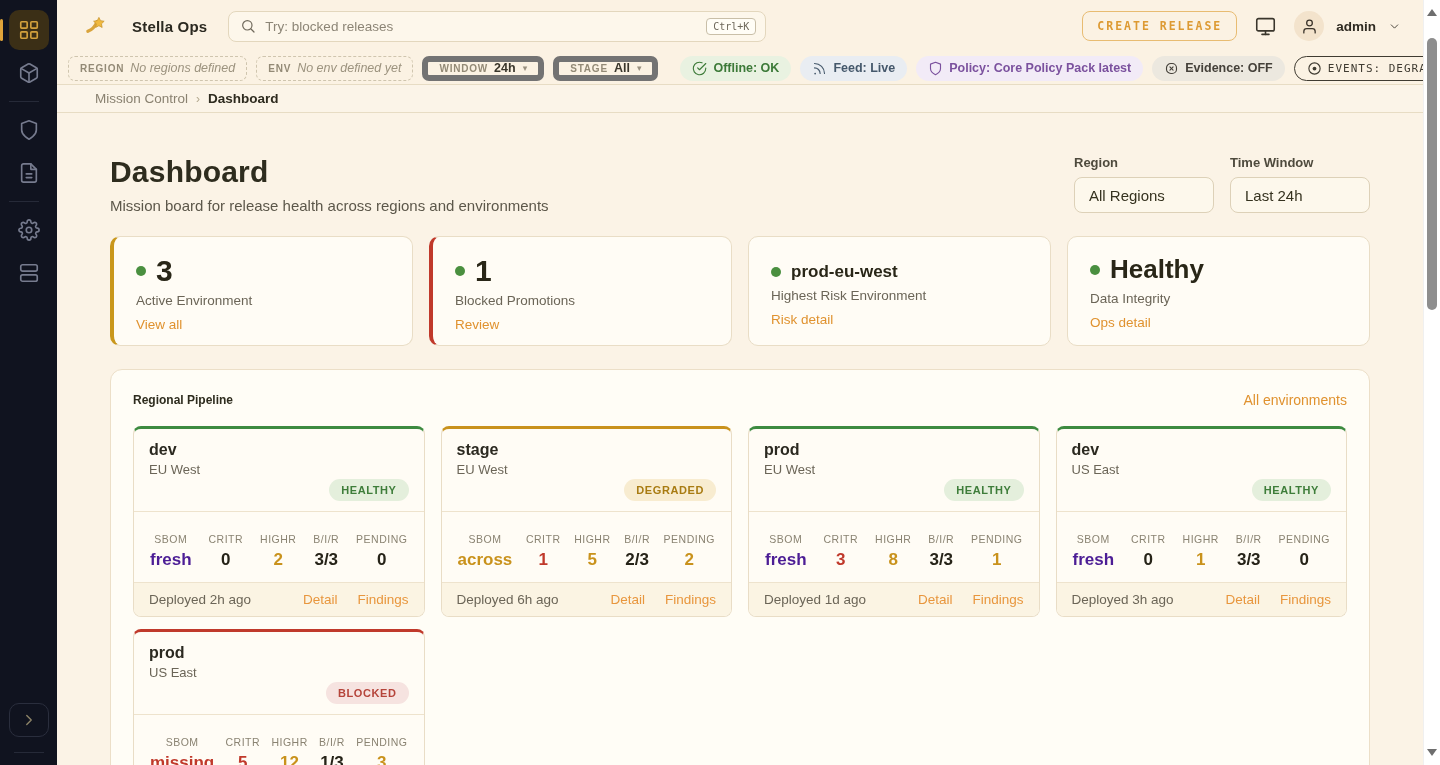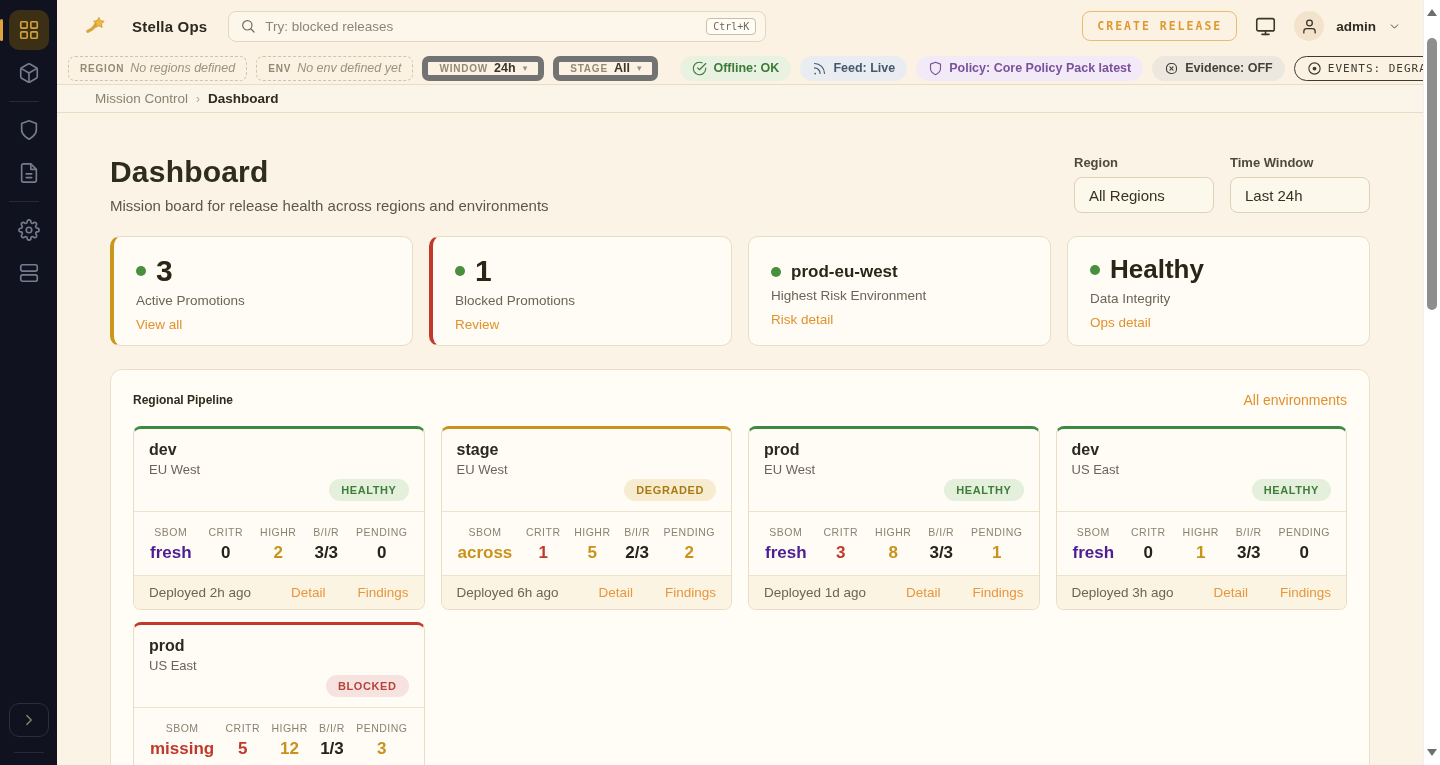--- a/index.html
+++ b/index.html
@@ -162,30 +162,30 @@
   .pipe-env { font-size:16px; font-weight:bold; color:#2b2920; }
   .pipe-region { font-size:13px; color:#6b6557; margin-top:3px; }
   .badge {
     margin-left:auto; font-size:11px; font-weight:bold; letter-spacing:.6px;
     border-radius:999px; padding:5px 12px; margin-top:2px;
   }
   .badge.tone-green { background:#e4efdc; color:#3e7d3a; }
   .badge.tone-amber { background:#f8ecd0; color:#a87b12; }
   .badge.tone-red   { background:#f6e3e0; color:#b5443a; }
   .pipe-metrics {
-    display:flex; justify-content:space-between; padding:14px 16px 12px;
+    display:flex; justify-content:space-between; padding:21px 16px 12px;
     border-top:1px solid #eee3cd; border-bottom:1px solid #eee3cd;
   }
   .metric { display:flex; flex-direction:column; align-items:center; gap:5px; }
   .m-label { font-size:10.5px; letter-spacing:.5px; color:#8a8372; }
   .m-value { font-size:17px; font-weight:bold; }
   .t-green { color:#4c1d95; } .t-amber { color:#c9921c; } .t-red { color:#c0392b; } .t-dark { color:#262318; }
   .pipe-foot { display:flex; align-items:center; padding:9px 15px; background:#fbf4e3; }
   .deployed { font-size:13.5px; color:#6b6557; }
-  .foot-links { margin-left:auto; display:flex; gap:32px;justify-content:center; }
+  .foot-links { margin-left:auto; display:flex; gap:20px;justify-content:center; }
   .foot-links a { font-size:13.5px; color:#e8963d; cursor:pointer; text-decoration:none; }
 
   
   .scrollbar {
     width:17px; flex:0 0 17px; background:#ffffff; position:relative; border-left:1px solid #f0f0f0;
   }
   .sb-thumb {
     position:absolute; top:38px; left:3px; width:10px; height:272px;
     background:#8e8e8e; border-radius:6px; cursor:pointer;
   }
@@ -375,21 +375,21 @@
         </div>
       </div>
     </div>
 
     <div class="stat-grid" id="stat-grid">
   <div class="stat-card accent-amber">
     <div class="stat-value val-number">
       <span class="dot" hidden=""></span>
       <span class="stat-value-text">3</span>
     </div>
-    <div class="stat-label">Active Promotions</div>
+    <div class="stat-label">Active Environment</div>
     <a class="stat-link">View all</a>
   </div>
 
   <div class="stat-card accent-red">
     <div class="stat-value val-number">
       <span class="dot" hidden=""></span>
       <span class="stat-value-text">1</span>
     </div>
     <div class="stat-label">Blocked Promotions</div>
     <a class="stat-link">Review</a>

